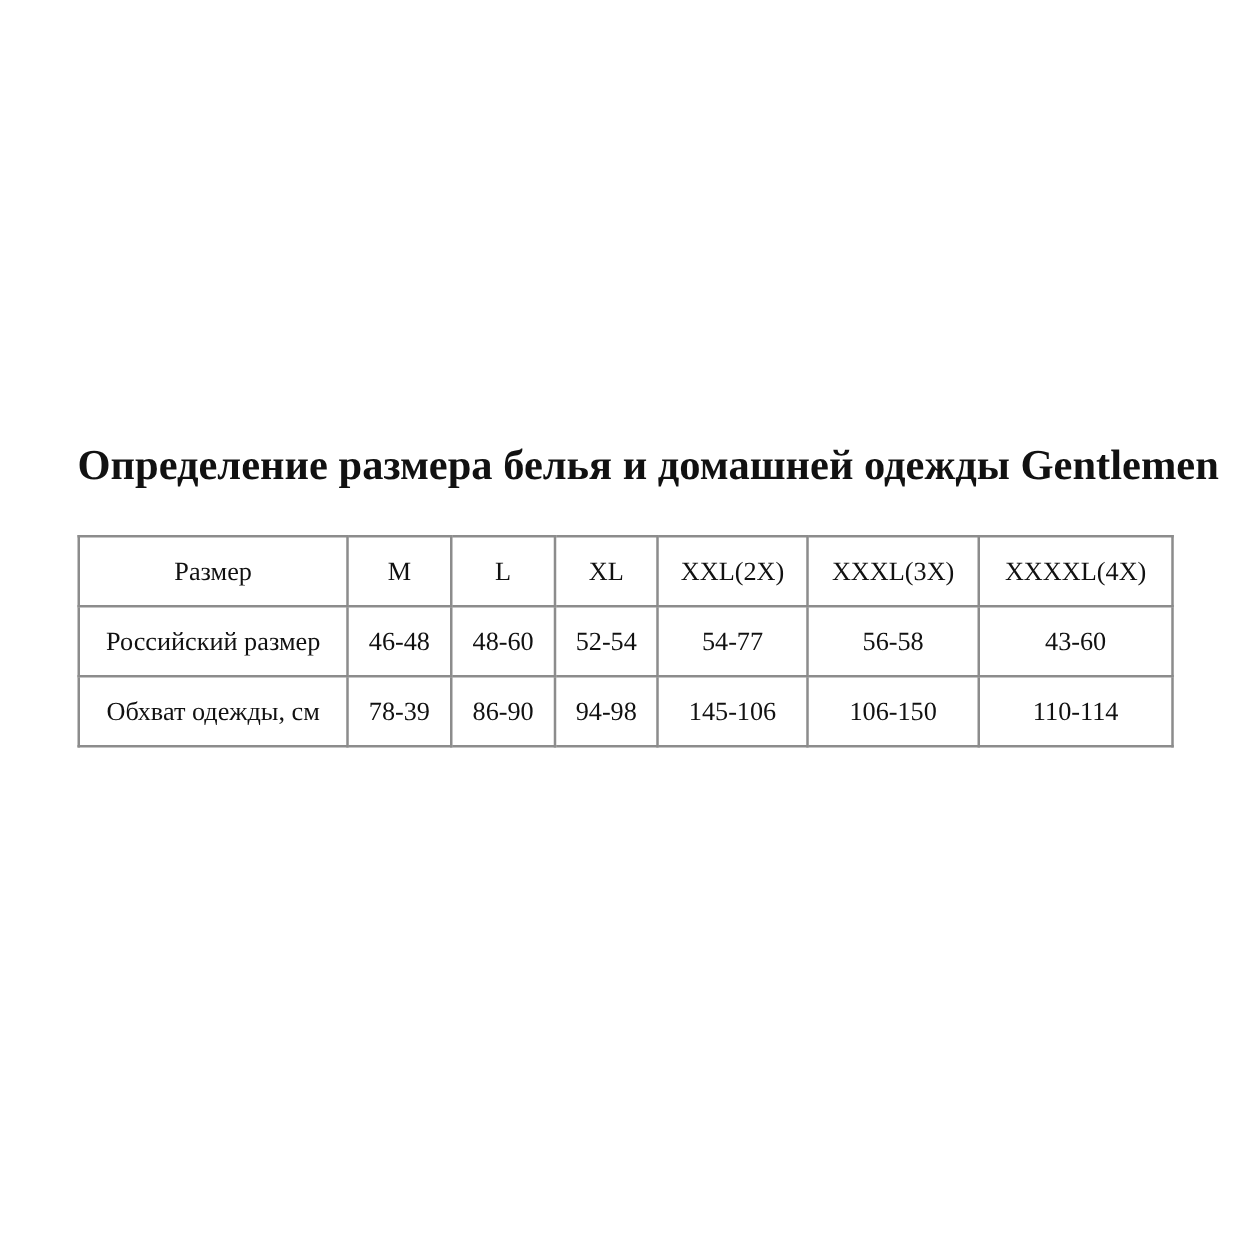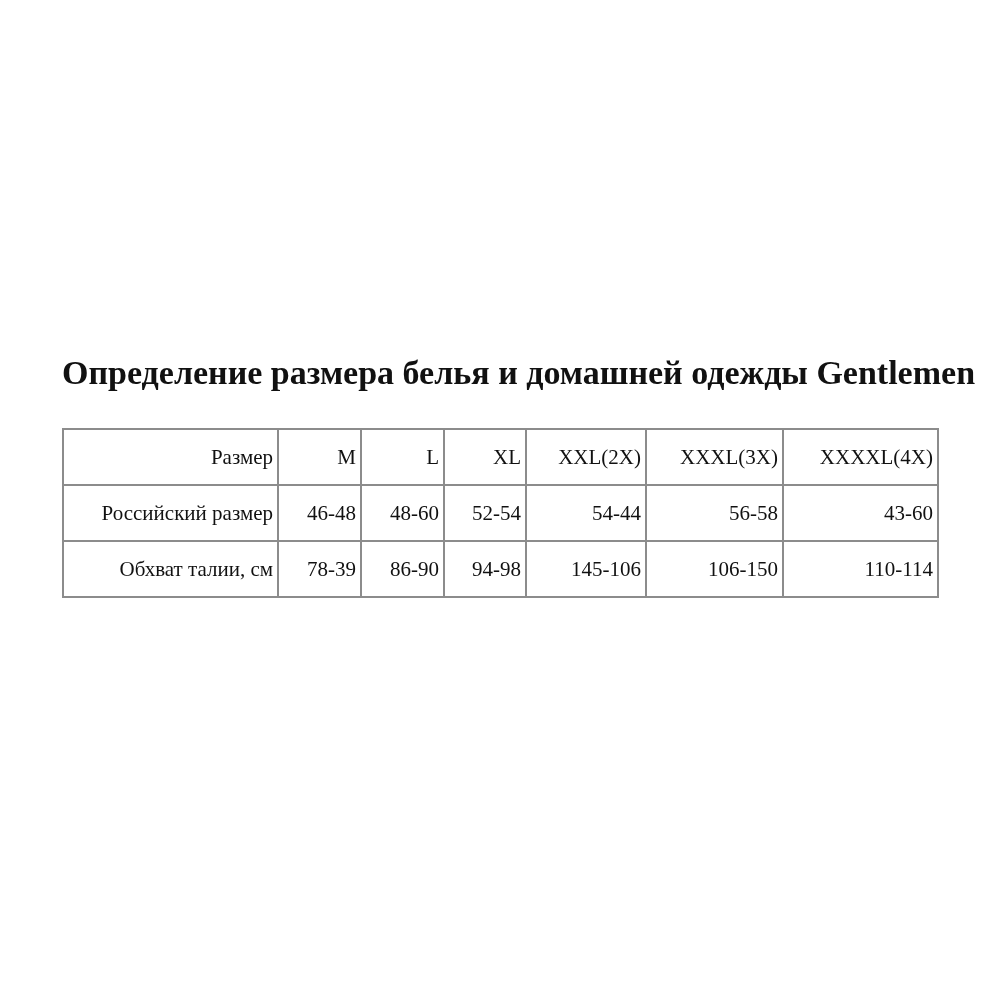--- a/index.html
+++ b/index.html
@@ -27,21 +27,21 @@
     position: absolute;
     left: 62px; top: 428px;
     width: 875px;
     border-collapse: collapse;
     table-layout: fixed;
   }
   table.size-table td {
     border: 2px solid var(--border, #8c8c8c);
     height: 56px;
     padding: 0 4px;
-    text-align: right;
+    text-align: center;
     vertical-align: middle;
     font-size: 21px;
     color: var(--text, #111111);
     overflow: hidden;
     white-space: nowrap;
   }
 </style>
 </head>
 <body>
 
@@ -67,26 +67,26 @@
         <td>XL</td>
         <td>XXL(2X)</td>
         <td>XXXL(3X)</td>
         <td>XXXXL(4X)</td>
       </tr>
       <tr>
         <td>Российский размер</td>
         <td>46-48</td>
         <td>48-60</td>
         <td>52-54</td>
-        <td>54-44</td>
+        <td>54-77</td>
         <td>56-58</td>
         <td>43-60</td>
       </tr>
       <tr>
-        <td>Обхват талии, см</td>
+        <td>Обхват одежды, см</td>
         <td>78-39</td>
         <td>86-90</td>
         <td>94-98</td>
         <td>145-106</td>
         <td>106-150</td>
         <td>110-114</td>
       </tr>
     </tbody>
   </table>
 

